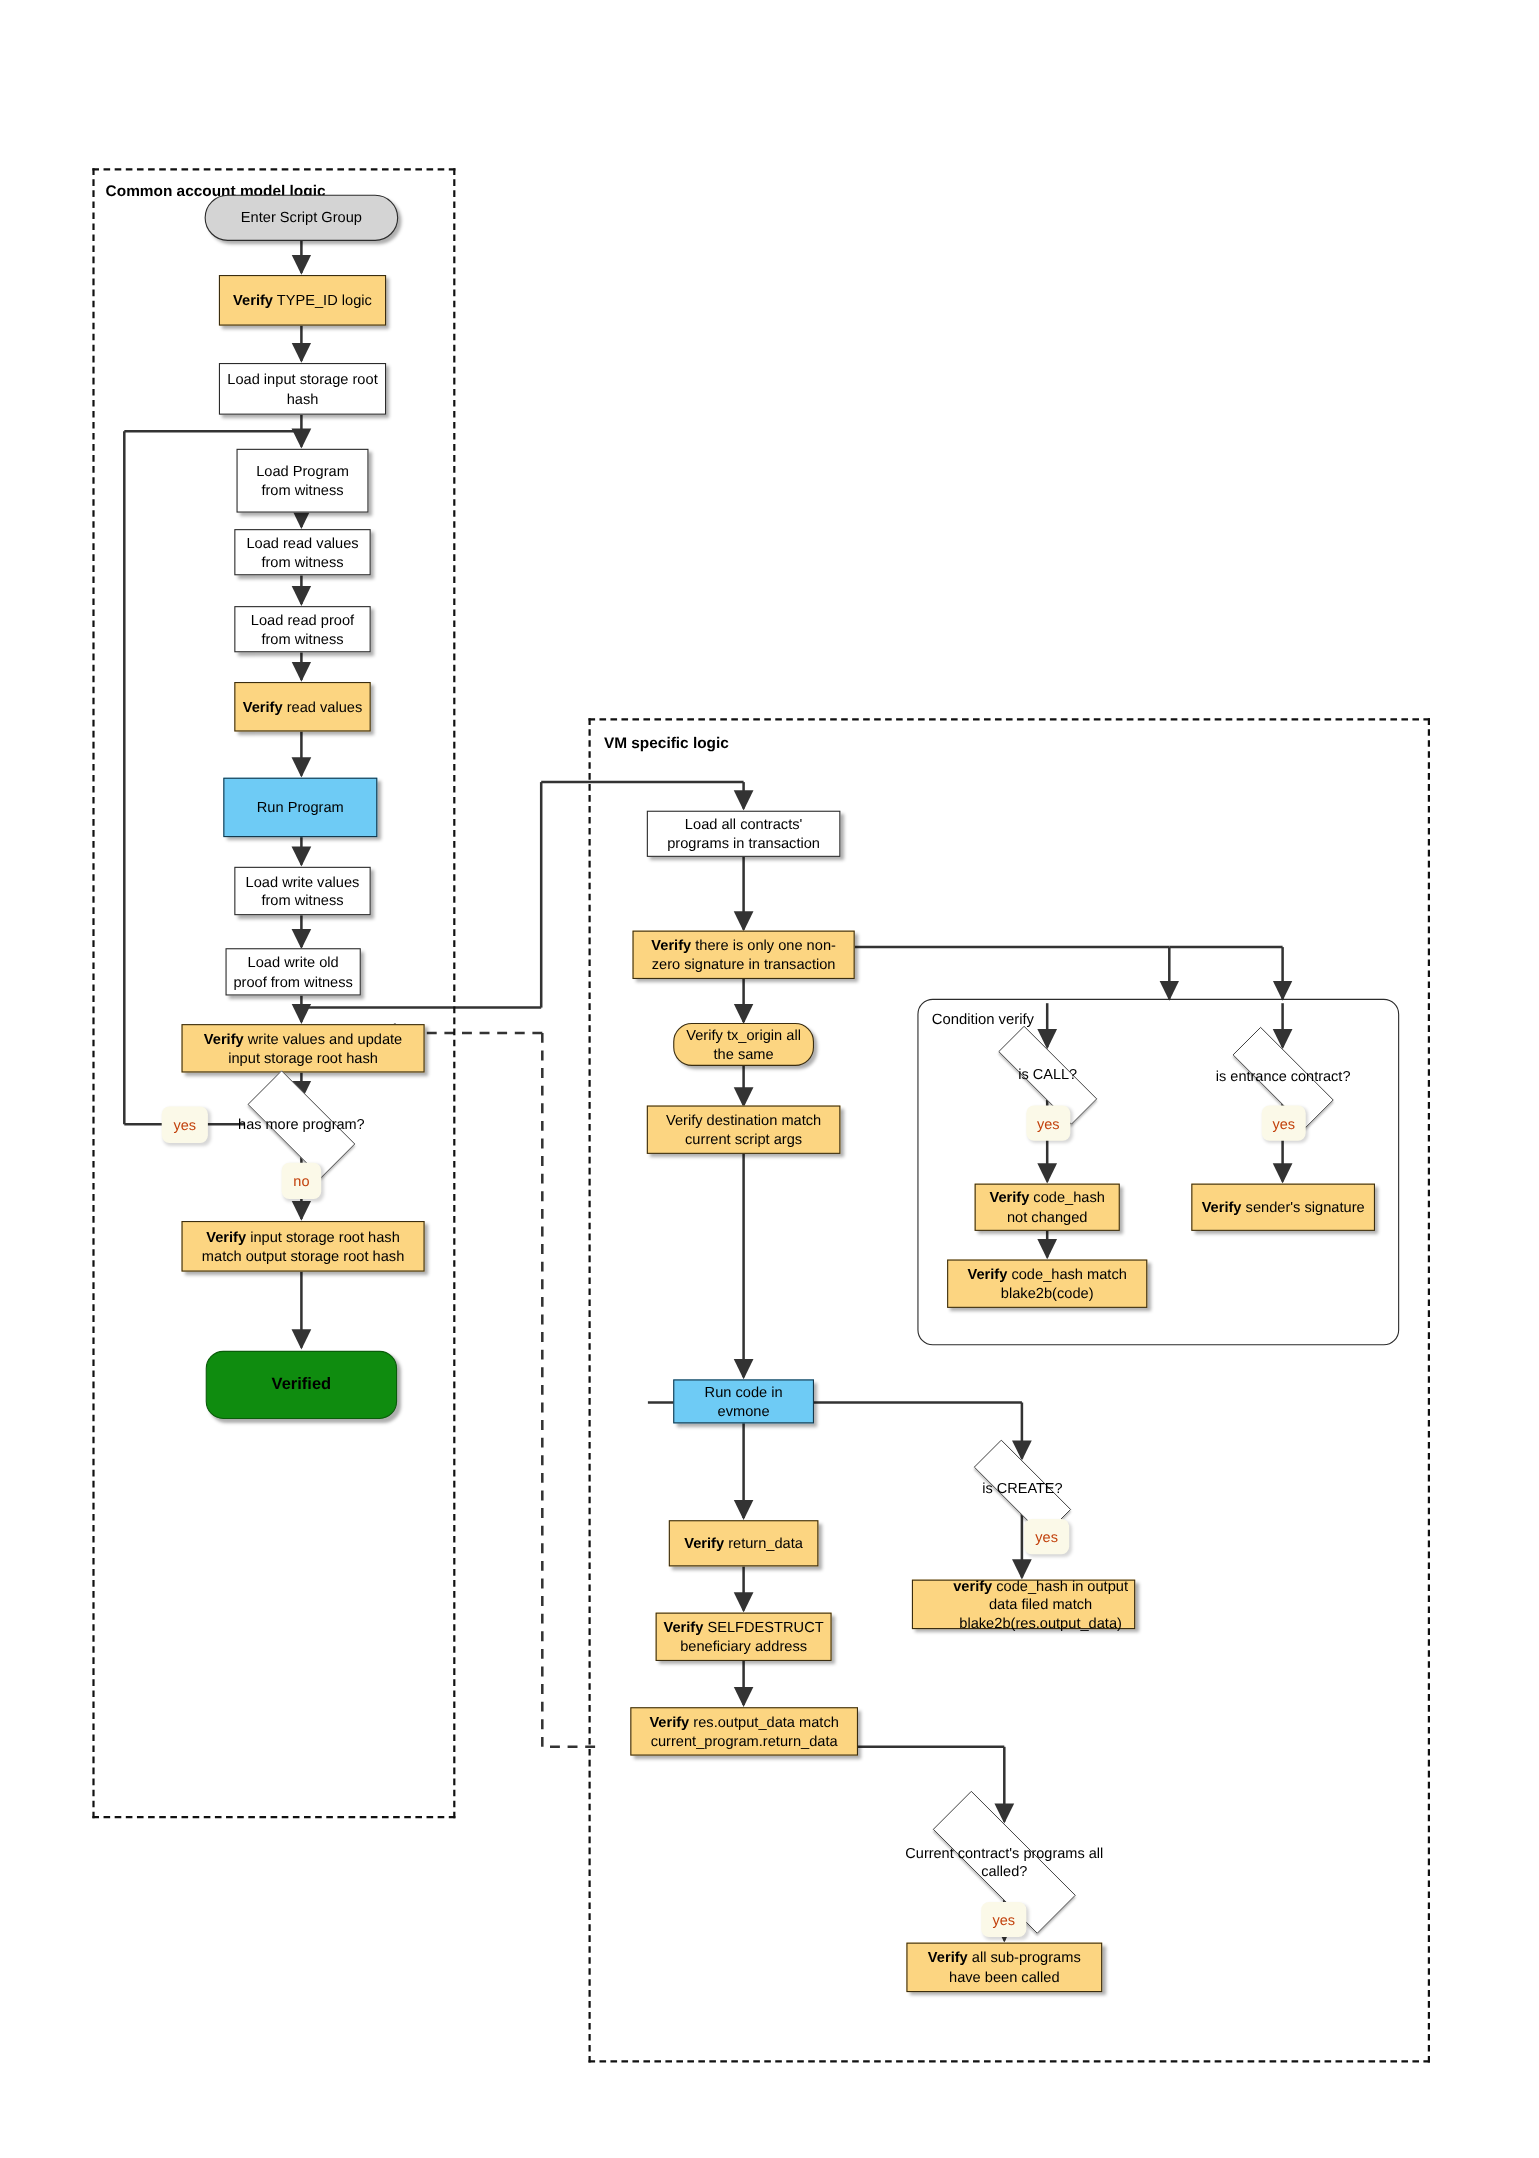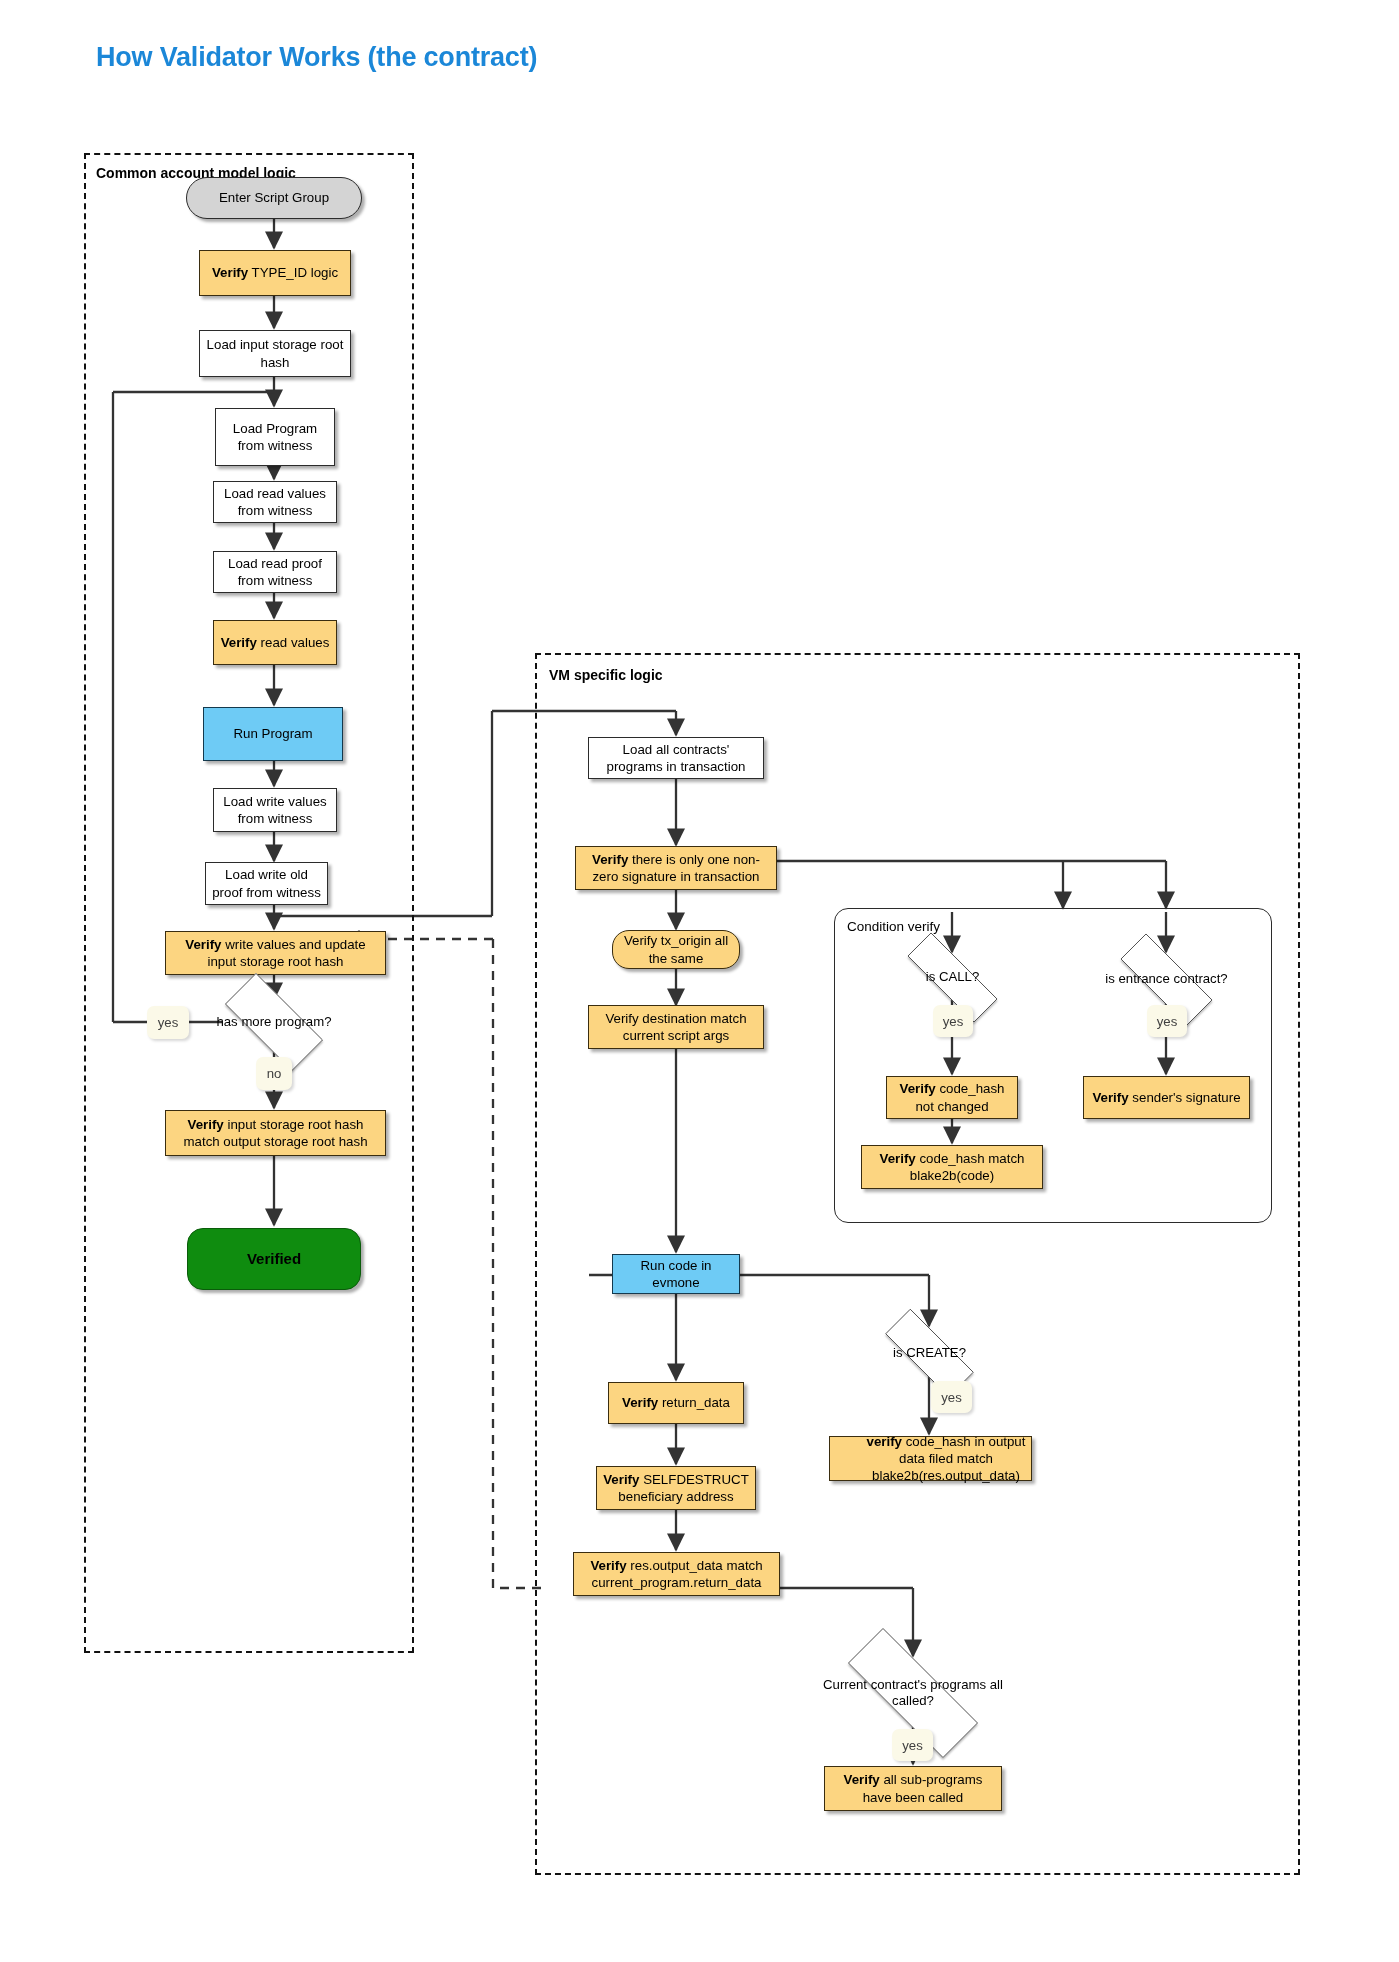--- a/index.html
+++ b/index.html
@@ -140,33 +140,32 @@
     z-index: 2;
     padding: 0 4px;
   }
 
   
   .elabel {
     position: absolute;
     background: #fbf9e8;
     border-radius: 7px;
     font-size: 13.2px;
-    color: #404040;
+    color: #c2410c;
     display: flex;
     align-items: center;
     justify-content: center;
     box-shadow: 2px 2px 3px rgba(0,0,0,0.16);
   }
 </style>
 </head>
 <body>
 
 <div id="canvas">
 
-  <div class="title">How Validator Works (the contract)</div>
 
   <svg id="edges" viewBox="0 0 1399 1962">
     <defs>
       <marker id="ah" markerWidth="9" markerHeight="9" refX="7.2" refY="4.5" orient="auto" markerUnits="strokeWidth">
         <path d="M0,0.6 L8,4.5 L0,8.4 z" fill="#333"></path>
       </marker>
     </defs>
     <g stroke="#333" stroke-width="2.3" fill="none">
 
       <path d="M274,217 L274,248" marker-end="url(#ah)"></path>

